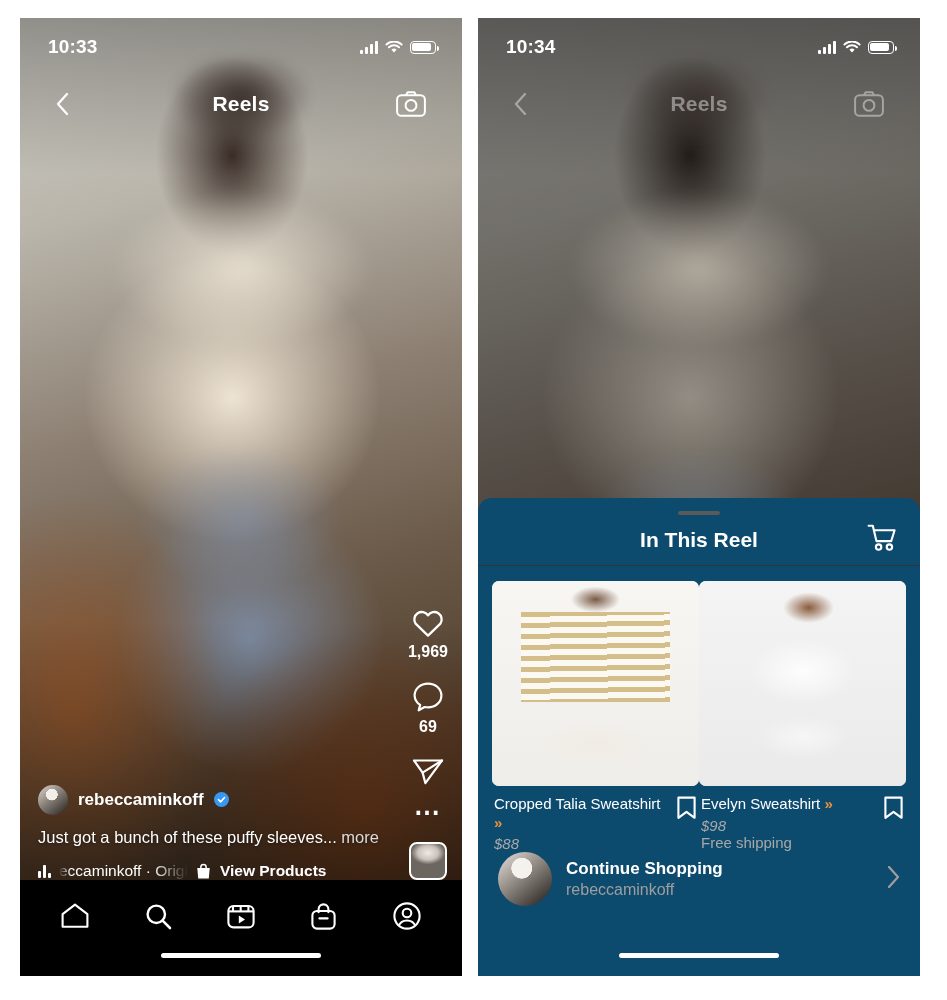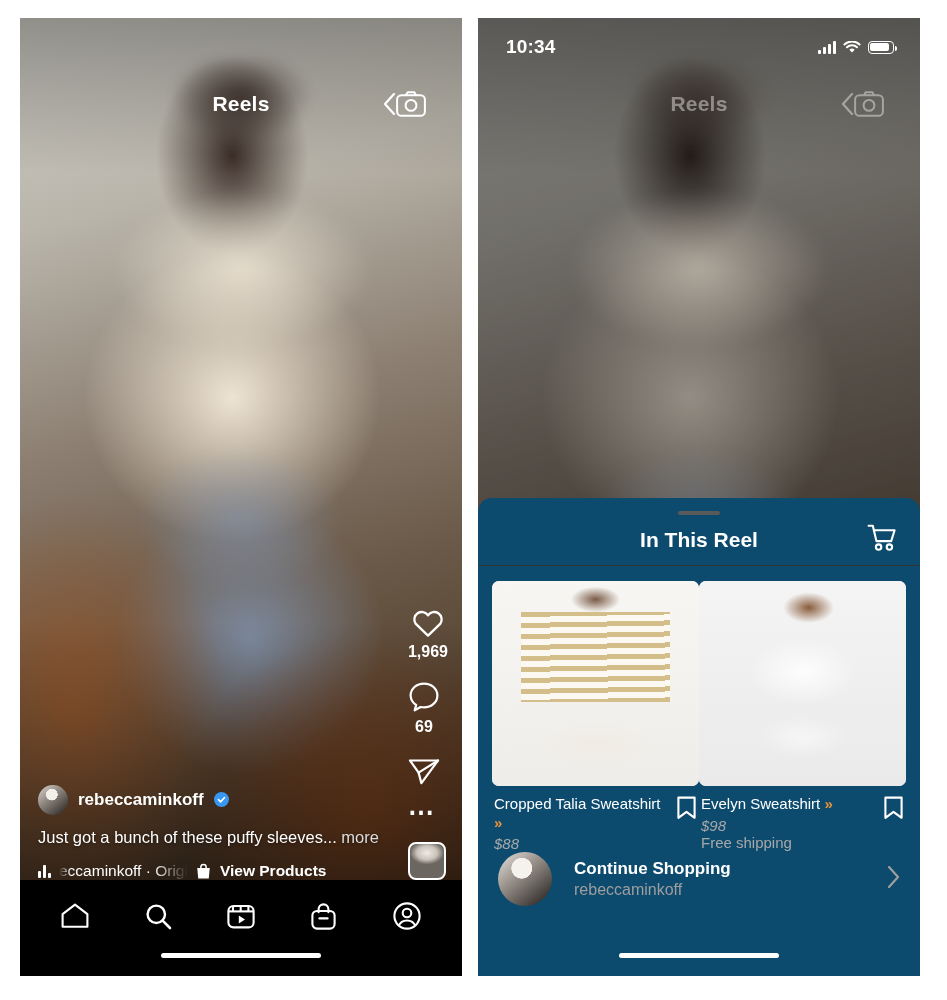--- a/index.html
+++ b/index.html
@@ -84,33 +84,33 @@
   }
   .batt::after {
     content:""; position:absolute; right:-4px; top:4px; width:2px; height:5px;
     background:#fff; border-radius:0 2px 2px 0;
   }
   .batt span { display:block; height:100%; width: 88%; background:#fff; border-radius:2px; }
 
   
   .navbar {
     position: absolute; top: 58px; left: 0; right: 0; height: 56px;
-    display: flex; align-items: center; justify-content: flex-end;
+    display: flex; align-items: center; justify-content: space-between;
     padding: 0 36px; color: #fff; z-index: 9;
   }
   .navbar.dim { opacity: .42; }
   .nav-title { font-size: 21px; font-weight: 700; letter-spacing: .2px;
                position: absolute; left: 0; right: 0; text-align: center; }
   .icon-btn { display: flex; align-items: center; justify-content: center;
               position: relative; z-index: 2; }
 
   
   .rail {
     position: absolute; right: 14px; bottom: 96px;
-    display: flex; flex-direction: column; align-items: flex-start;
+    display: flex; flex-direction: column; align-items: center;
     color: #fff; z-index: 8;
   }
   .rail-item { display:flex; flex-direction:column; align-items:center; margin-bottom: 20px; }
   .rail-count { font-size: 16px; font-weight: 700; margin-top: 5px; }
   .rail-dots { letter-spacing: 2px; font-size: 26px; line-height: 12px;
                margin-bottom: 24px; font-weight: 700; }
   .rail-thumb {
     width: 38px; height: 38px; border-radius: 8px; border: 2px solid #fff;
     overflow: hidden;
     background:
@@ -213,21 +213,21 @@
     display: flex; align-items: flex-start; justify-content: space-between;
     gap: 8px; padding: 9px 2px 0;
   }
   .p-name { color: #fff; font-size: 15px; line-height: 1.22; font-weight: 400; }
   .chev2 { color: #e8913c; font-weight: 700; }
   .p-price { color: #a8a8a8; font-size: 15px; margin-top: 3px; font-style: italic; }
   .p-ship  { color: #a8a8a8; font-size: 15px; }
   .bookmark { flex: none; margin-top: 1px; }
 
   .continue {
-    display: flex; align-items: center; gap: 22px;
+    display: flex; align-items: center; gap: 14px;
     padding: 0 20px; margin-top: auto; margin-bottom: 70px;
   }
   .c-avatar {
     width: 54px; height: 54px; border-radius: 50%; flex: none; overflow: hidden;
     background:
       radial-gradient(circle at 44% 30%, #f5f2ee 0 21%, rgba(245,242,238,0) 22%),
       linear-gradient(140deg,#e8e4df 0%, #9a938c 40%, #1e1a18 100%);
   }
   .c-texts { flex: 1; min-width: 0; }
   .c-title { color:#fff; font-size:17px; font-weight:700; }
@@ -244,20 +244,39 @@
 
 <div class="stage">
 
   <div class="phone" id="phone-left">
 
     <div class="video">
       <div class="video-bg"></div>
       <div class="figure"></div>
     </div>
 
+    <div class="statusbar">
+      <div class="clock">10:33</div>
+      <div class="status-icons">
+        <span class="bars">
+            <i></i>
+            <i></i>
+            <i></i>
+            <i></i>
+          </span>
+        <svg width="18" height="13" viewBox="0 0 18 13">
+          <path d="M9 11.6 6.4 8.8a3.7 3.7 0 0 1 5.2 0Z" fill="#fff"></path>
+          <path d="M3.9 6.3a7.3 7.3 0 0 1 10.2 0" stroke="#fff" stroke-width="1.9" fill="none" stroke-linecap="round"></path>
+          <path d="M1.4 3.5a11 11 0 0 1 15.2 0" stroke="#fff" stroke-width="1.9" fill="none" stroke-linecap="round"></path>
+        </svg>
+        <span class="batt">
+            <span></span>
+          </span>
+      </div>
+    </div>
 
     <div class="navbar">
       <div class="icon-btn">
         <svg width="13" height="22" viewBox="0 0 13 22">
           <path d="M11 1 2 11l9 10" stroke="#fff" stroke-width="2.2" fill="none" stroke-linecap="round" stroke-linejoin="round"></path>
         </svg>
       </div>
       <div class="nav-title">Reels</div>
       <div class="icon-btn">
         <svg width="30" height="26" viewBox="0 0 30 26">

